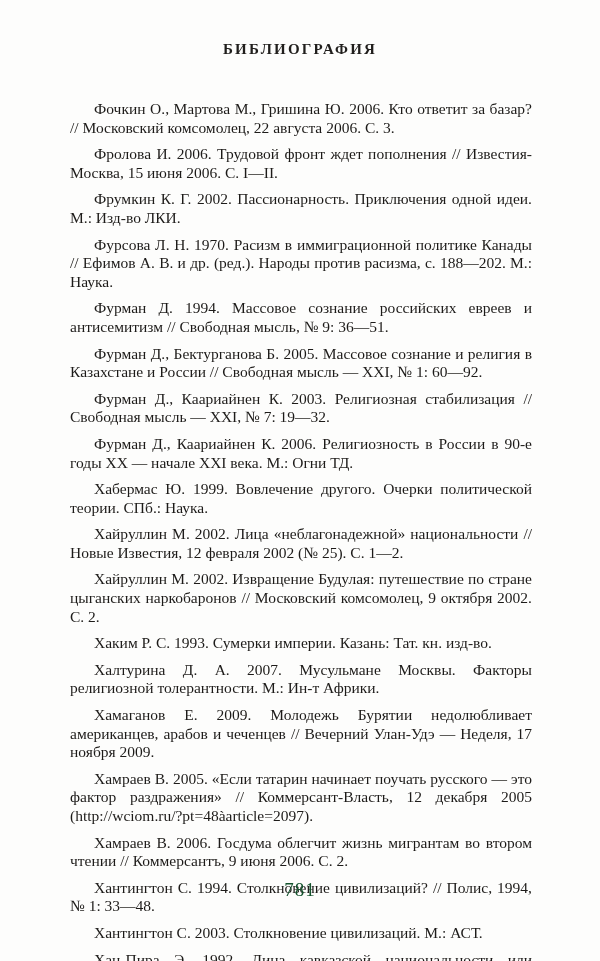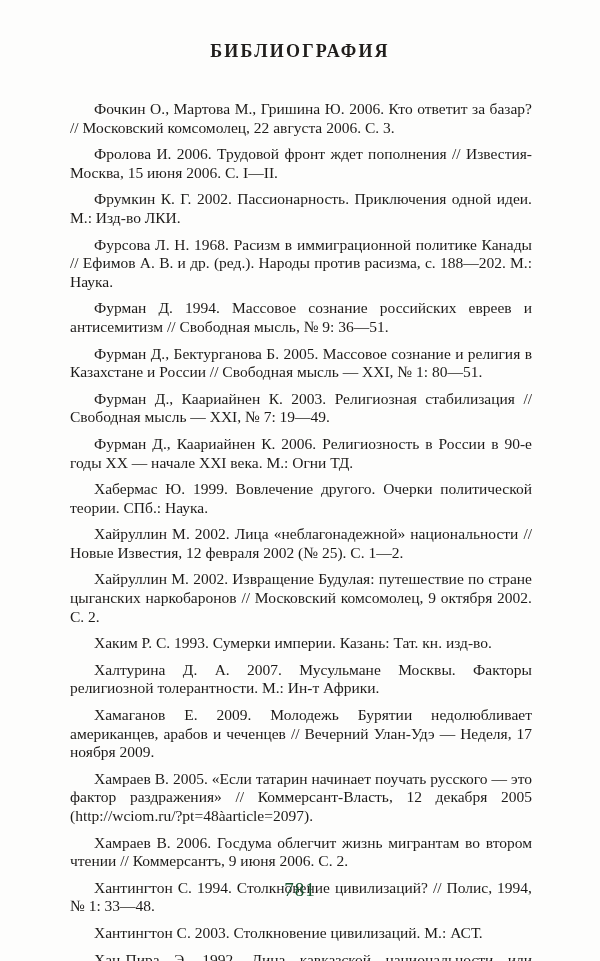--- a/index.html
+++ b/index.html
@@ -16,21 +16,21 @@
     color: #1d1b19;
     overflow: hidden;
   }
   .running-head {
     position: absolute;
     top: 41px;
     left: 0;
     width: 100%;
     text-align: center;
     font-weight: bold;
-    font-size: 18px;
+    font-size: 15px;
     letter-spacing: 2.2px;
     color: #201e1c;
   }
   .bib-body {
     position: absolute;
     top: 92px;
     left: 62px;
     width: 478px;
     font-size: 15.5px;
     line-height: 18.6px;
@@ -56,24 +56,24 @@
 </head>
 <body>
 
 <div class="page">
   <div class="running-head">БИБЛИОГРАФИЯ</div>
 
   <div class="bib-body">
       <p class="entry">Фочкин О., Мартова М., Гришина Ю. 2006. Кто ответит за базар? // Московский комсомолец, 22 августа 2006. С. 3.</p>
       <p class="entry">Фролова И. 2006. Трудовой фронт ждет пополнения // Известия-Москва, 15 июня 2006. С. I—II.</p>
       <p class="entry">Фрумкин К. Г. 2002. Пассионарность. Приключения одной идеи. М.: Изд-во ЛКИ.</p>
-      <p class="entry">Фурсова Л. Н. 1968. Расизм в иммиграционной политике Канады // Ефимов А. В. и др. (ред.). Народы против расизма, с. 188—202. М.: Наука.</p>
+      <p class="entry">Фурсова Л. Н. 1970. Расизм в иммиграционной политике Канады // Ефимов А. В. и др. (ред.). Народы против расизма, с. 188—202. М.: Наука.</p>
       <p class="entry">Фурман Д. 1994. Массовое сознание российских евреев и антисемитизм // Свободная мысль, № 9: 36—51.</p>
-      <p class="entry">Фурман Д., Бектурганова Б. 2005. Массовое сознание и религия в Казахстане и России // Свободная мысль — XXI, № 1: 80—51.</p>
-      <p class="entry">Фурман Д., Каариайнен К. 2003. Религиозная стабилизация // Свободная мысль — XXI, № 7: 19—49.</p>
+      <p class="entry">Фурман Д., Бектурганова Б. 2005. Массовое сознание и религия в Казахстане и России // Свободная мысль — XXI, № 1: 60—92.</p>
+      <p class="entry">Фурман Д., Каариайнен К. 2003. Религиозная стабилизация // Свободная мысль — XXI, № 7: 19—32.</p>
       <p class="entry">Фурман Д., Каариайнен К. 2006. Религиозность в России в 90-е годы XX — начале XXI века. М.: Огни ТД.</p>
       <p class="entry">Хабермас Ю. 1999. Вовлечение другого. Очерки политической теории. СПб.: Наука.</p>
       <p class="entry">Хайруллин М. 2002. Лица «неблагонадежной» национальности // Новые Известия, 12 февраля 2002 (№ 25). С. 1—2.</p>
       <p class="entry">Хайруллин М. 2002. Извращение Будулая: путешествие по стране цыганских наркобаронов // Московский комсомолец, 9 октября 2002. С. 2.</p>
       <p class="entry">Хаким Р. С. 1993. Сумерки империи. Казань: Тат. кн. изд-во.</p>
       <p class="entry">Халтурина Д. А. 2007. Мусульмане Москвы. Факторы религиозной толерантности. М.: Ин-т Африки.</p>
       <p class="entry">Хамаганов Е. 2009. Молодежь Бурятии недолюбливает американцев, арабов и чеченцев // Вечерний Улан-Удэ — Неделя, 17 ноября 2009.</p>
       <p class="entry">Хамраев В. 2005. «Если татарин начинает поучать русского — это фактор раздражения» // Коммерсант-Власть, 12 декабря 2005 (http://wciom.ru/?pt=48àarticle=2097).</p>
       <p class="entry">Хамраев В. 2006. Госдума облегчит жизнь мигрантам во втором чтении // Коммерсантъ, 9 июня 2006. С. 2.</p>
       <p class="entry">Хантингтон С. 1994. Столкновение цивилизаций? // Полис, 1994, № 1: 33—48.</p>

